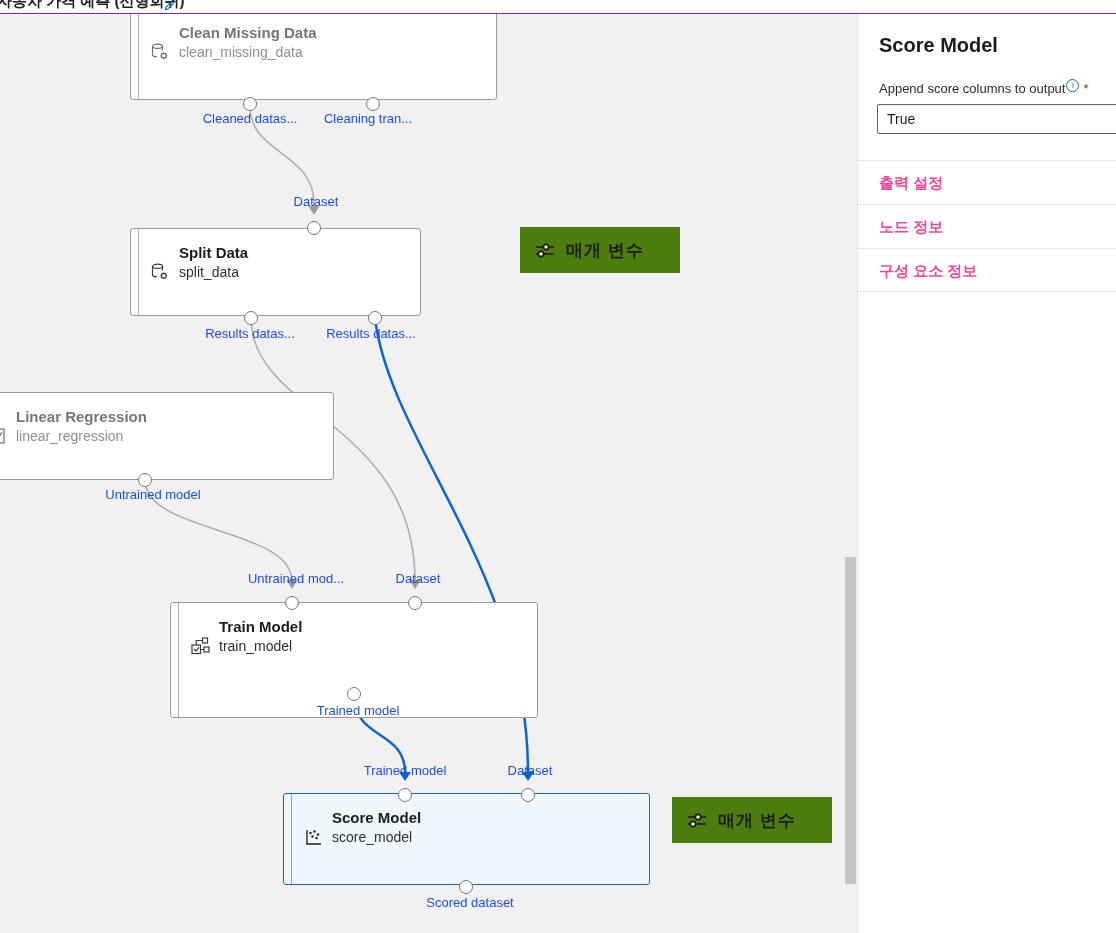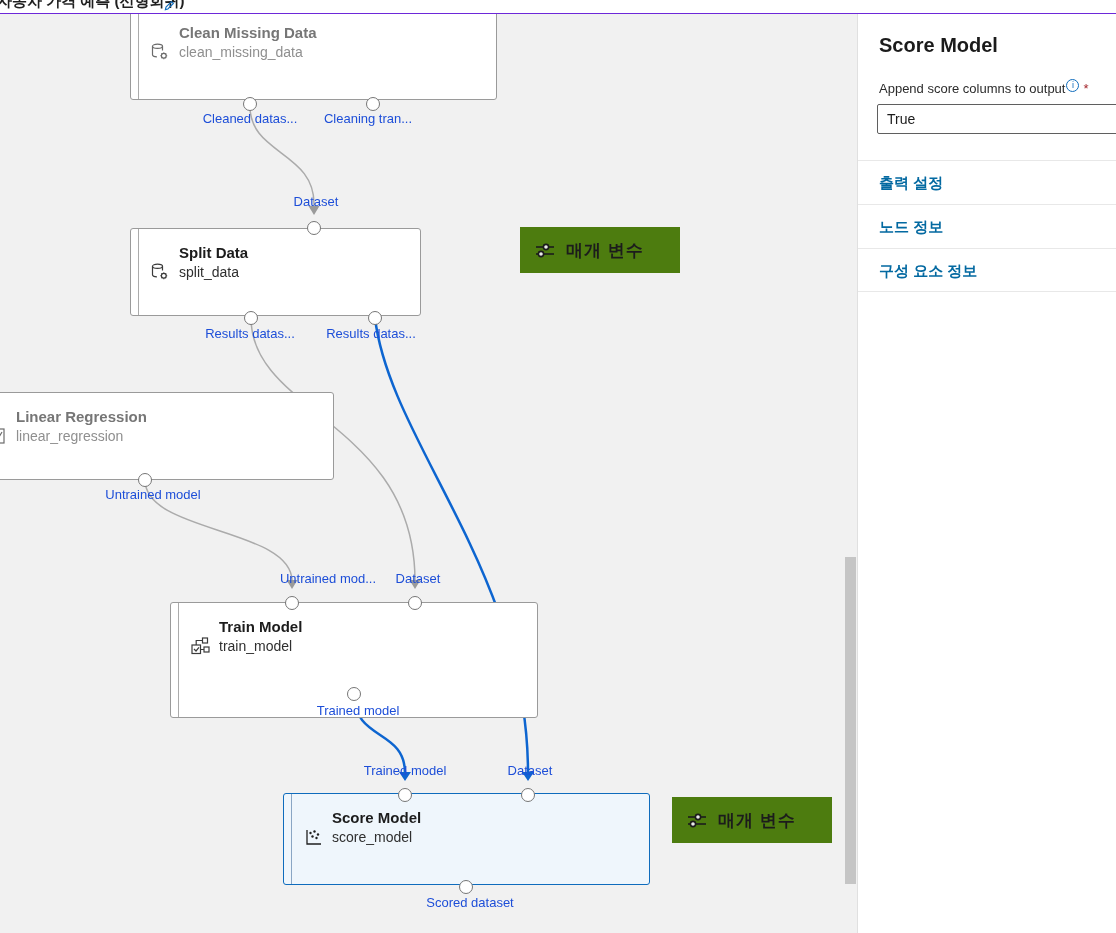--- a/index.html
+++ b/index.html
@@ -44,21 +44,21 @@
   #panel .field-label { position:absolute; left:21px; top:81px; font-size:13px; color:#2b2b2b; white-space:nowrap; }
   #panel .info-icon { display:inline-block; width:13px; height:13px; border:1px solid #0f6cbd; border-radius:50%;
                       color:#0f6cbd; font-size:9px; line-height:11px; text-align:center; position:relative; top:-5px;
                       margin-left:1px; font-style:normal; }
   #panel .req { color:#a4262c; margin-left:4px; font-size:13px; }
   #panel .field-input { position:absolute; left:19px; top:104px; width:246px; height:30px; border:1px solid #5f5f5f;
                         border-radius:2px; background:#fff; font-size:14px; color:#1b1b1b; padding-left:9px;
                         font-family:"Liberation Sans","DejaVu Sans",sans-serif; }
   #sections { position:absolute; left:0; top:160px; width:259px; }
   .section-row { height:44px; border-top:1px solid #e8e8e8; line-height:44px; padding-left:21px;
-                 font-size:15px; font-weight:700; color:#0369a1; cursor:pointer; }
+                 font-size:15px; font-weight:700; color:#ec4899; cursor:pointer; }
   .section-row:last-child { border-bottom:1px solid #e8e8e8; }
 
   svg.icon { display:block; }
 </style>
 </head>
 <body>
 
 <div id="stage">
 
   <div id="canvas">
@@ -203,21 +203,21 @@
     <div class="port" style="left:398px; top:774px;"></div>
     <div class="port" style="left:521px; top:774px;"></div>
     <div class="port" style="left:459px; top:866px;"></div>
 
     <div class="port-label" style="left:250px; top:97px;">Cleaned datas...</div>
     <div class="port-label" style="left:368px; top:97px;">Cleaning tran...</div>
     <div class="port-label" style="left:316px; top:180px;">Dataset</div>
     <div class="port-label" style="left:250px; top:312px;">Results datas...</div>
     <div class="port-label" style="left:371px; top:312px;">Results datas...</div>
     <div class="port-label" style="left:153px; top:473px;">Untrained model</div>
-    <div class="port-label" style="left:296px; top:557px;margin-left:32px;">Untrained mod...</div>
+    <div class="port-label" style="left:296px; top:557px;">Untrained mod...</div>
     <div class="port-label" style="left:418px; top:557px;">Dataset</div>
     <div class="port-label" style="left:358px; top:689px;">Trained model</div>
     <div class="port-label" style="left:405px; top:749px;">Trained model</div>
     <div class="port-label" style="left:530px; top:749px;">Dataset</div>
     <div class="port-label" style="left:470px; top:881px;">Scored dataset</div>
 
     <div class="param-badge" style="left:520px; top:213px;">
       <span>
         <svg class="icon" width="22" height="22" viewBox="0 0 22 22">
           <line x1="2" y1="8" x2="20" y2="8" stroke="#1c1c1c" stroke-width="1.6"></line>

